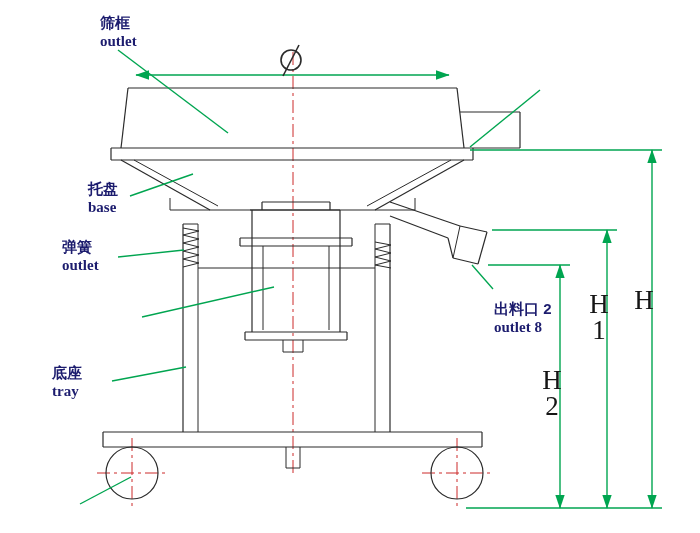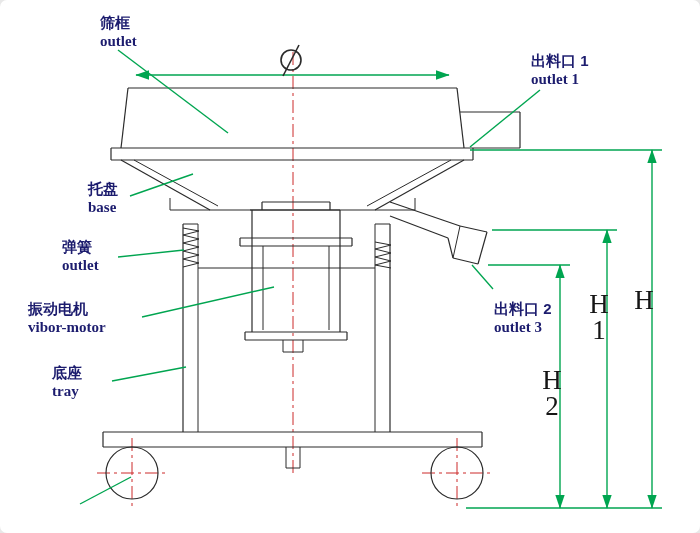--- a/index.html
+++ b/index.html
@@ -5,21 +5,21 @@
   :root{
     --green:#00a550;
     --red:#cc2a2a;
     --ink:#2b2b2b;
     --label:#1c1c6e;
     --bg:#ffffff;
   }
   html,body{margin:0;padding:0;background:#e8e8e8;}
   .canvas{
     position:relative;width:700px;height:533px;background:var(--bg);
-    overflow:hidden;font-family:"Liberation Sans",sans-serif;border-radius:7px;
+    overflow:hidden;font-family:"Liberation Sans",sans-serif;
   }
   svg{position:absolute;left:0;top:0;}
   .k{stroke:var(--ink);stroke-width:1.2;fill:none;}
   .kthin{stroke:var(--ink);stroke-width:1;fill:none;}
   .g{stroke:var(--green);stroke-width:1.4;fill:none;}
   .r{stroke:var(--red);stroke-width:1;fill:none;stroke-dasharray:13 4 3 4;}
   .green-fill{fill:var(--green);stroke:none;}
   .lbl{position:absolute;color:var(--label);line-height:1.12;white-space:nowrap;}
   .zh{display:block;font:bold 15px "Liberation Sans",sans-serif;}
   .en{display:block;font:bold 15px "Liberation Serif",serif;}
@@ -173,48 +173,40 @@
       <circle class="kthin" cx="291" cy="60" r="10" style="stroke-width:1.6"></circle>
       <path class="kthin" d="M283,76 L299,45" style="stroke-width:1.6"></path>
     </g>
   </svg>
 
   <div class="lbl" style="left:100px;top:14px">
     <span class="zh">筛框</span>
     <span class="en">outlet</span>
   </div>
 
-  <div class="lbl" style="left:531px;top:52px">
-    <span class="zh">出料口 1</span>
-    <span class="en">outlet 1</span>
-  </div>
 
   <div class="lbl" style="left:88px;top:180px">
     <span class="zh">托盘</span>
     <span class="en">base</span>
   </div>
 
   <div class="lbl" style="left:62px;top:238px">
     <span class="zh">弹簧</span>
     <span class="en">outlet</span>
   </div>
 
-  <div class="lbl" style="left:28px;top:300px">
-    <span class="zh">振动电机</span>
-    <span class="en">vibor-motor</span>
-  </div>
 
   <div class="lbl" style="left:52px;top:364px">
     <span class="zh">底座</span>
     <span class="en">tray</span>
   </div>
 
   <div class="lbl" style="left:494px;top:300px">
     <span class="zh">出料口 2</span>
-    <span class="en">outlet 3</span>
+    <span class="en">outlet 8</span>
   </div>
 
 
   <div class="dim" style="left:634px;top:288px">H</div>
   <div class="dim" style="left:589px;top:292px">H1</div>
   <div class="dim" style="left:542px;top:368px">H2</div>
 
 </div>
 
 </body></html>

